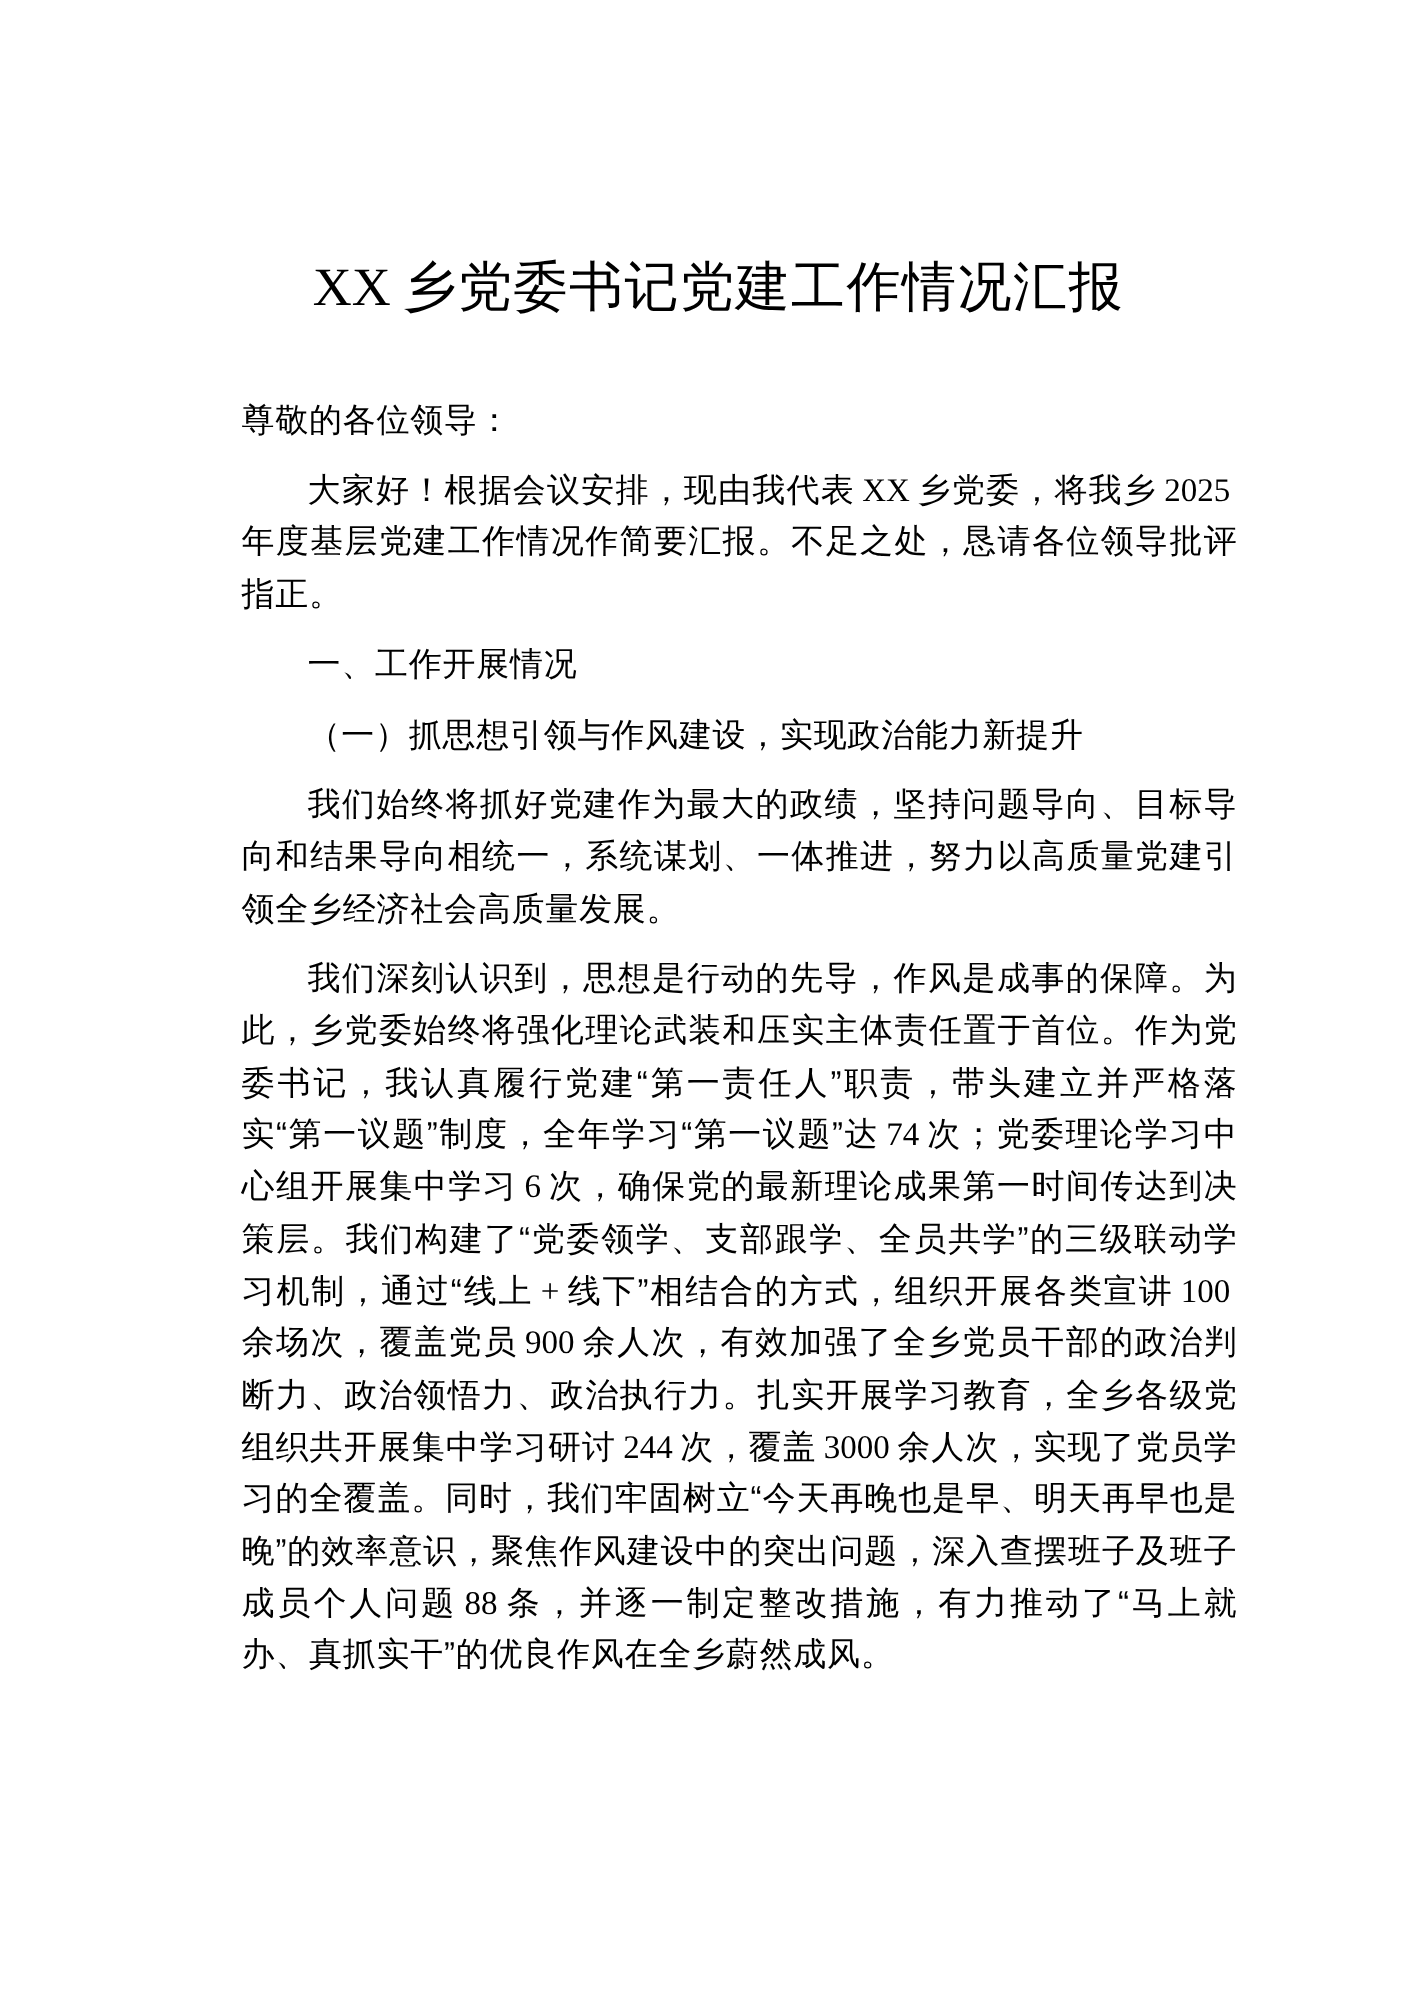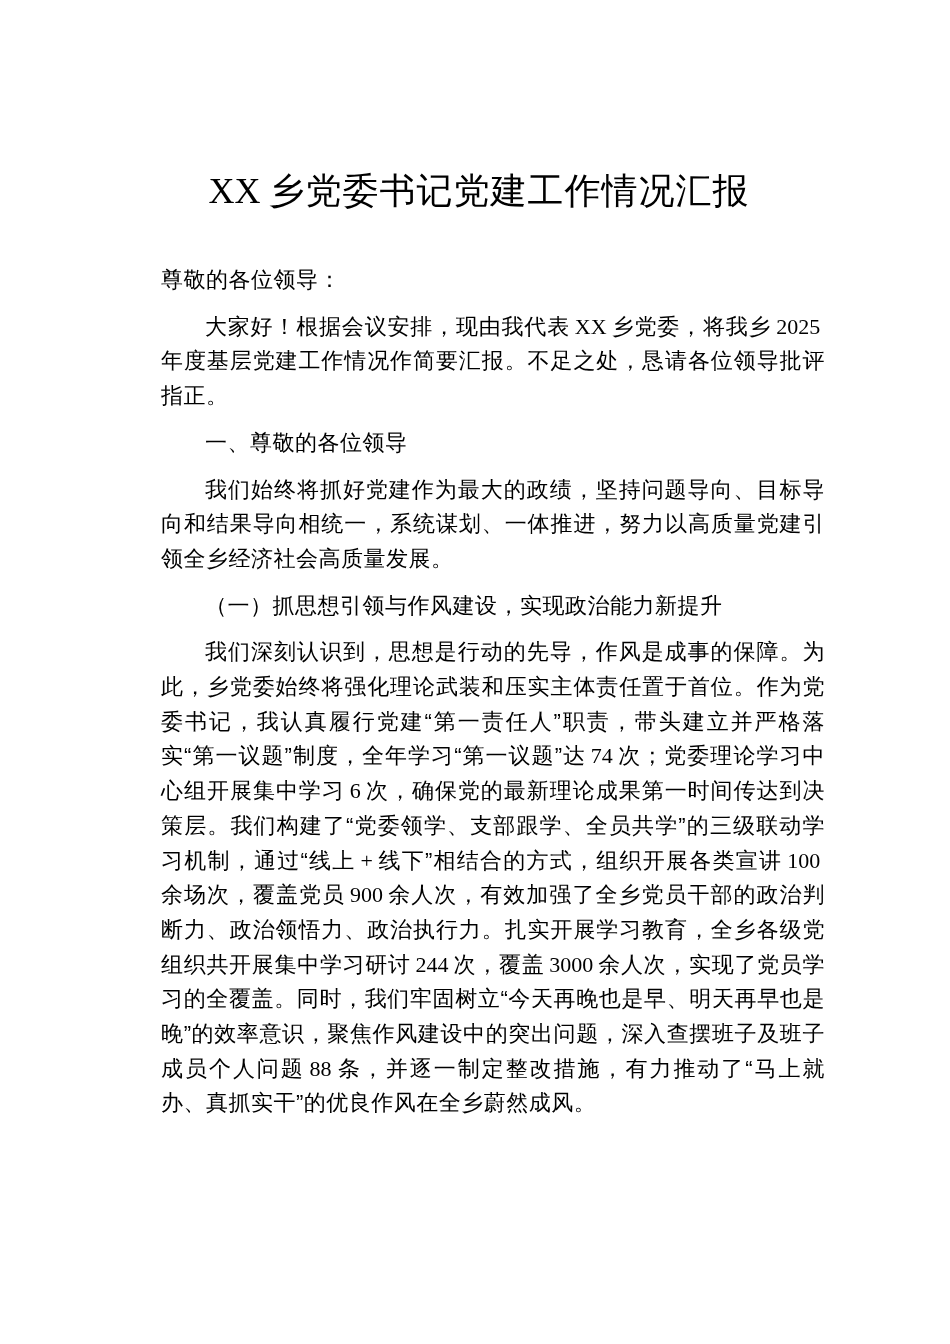--- a/index.html
+++ b/index.html
@@ -64,20 +64,20 @@
 </style>
 </head>
 <body>
 
 <div class="page">
   <h1 class="doc-title"><span class="latin">XX</span>乡党委书记党建工作情况汇报</h1>
 
   <div class="doc-body">
       <div class="paragraph">尊敬的各位领导：</div>
       <div class="paragraph indent">大家好！根据会议安排，现由我代表<span class="latin">XX</span>乡党委，将我乡<span class="latin">2025</span>年度基层党建工作情况作简要汇报。不足之处，恳请各位领导批评指正。</div>
-      <div class="paragraph indent">一、尊敬的各位领导</div>
+      <div class="paragraph indent">一、工作开展情况</div>
+      <div class="paragraph indent">（一）抓思想引领与作风建设，实现政治能力新提升</div>
       <div class="paragraph indent">我们始终将抓好党建作为最大的政绩，坚持问题导向、目标导向和结果导向相统一，系统谋划、一体推进，努力以高质量党建引领全乡经济社会高质量发展。</div>
-      <div class="paragraph indent">（一）抓思想引领与作风建设，实现政治能力新提升</div>
       <div class="paragraph indent">我们深刻认识到，思想是行动的先导，作风是成事的保障。为此，乡党委始终将强化理论武装和压实主体责任置于首位。作为党委书记，我认真履行党建“第一责任人”职责，带头建立并严格落实“第一议题”制度，全年学习“第一议题”达<span class="latin">74</span>次；党委理论学习中心组开展集中学习<span class="latin">6</span>次，确保党的最新理论成果第一时间传达到决策层。我们构建了“党委领学、支部跟学、全员共学”的三级联动学习机制，通过“线上<span class="latin">+</span>线下”相结合的方式，组织开展各类宣讲<span class="latin">100</span>余场次，覆盖党员<span class="latin">900</span>余人次，有效加强了全乡党员干部的政治判断力、政治领悟力、政治执行力。扎实开展学习教育，全乡各级党组织共开展集中学习研讨<span class="latin">244</span>次，覆盖<span class="latin">3000</span>余人次，实现了党员学习的全覆盖。同时，我们牢固树立“今天再晚也是早、明天再早也是晚”的效率意识，聚焦作风建设中的突出问题，深入查摆班子及班子成员个人问题<span class="latin">88</span>条，并逐一制定整改措施，有力推动了“马上就办、真抓实干”的优良作风在全乡蔚然成风。</div>
     </div>
 
   <div class="page-number">1</div>
 </div>
 
 </body></html>

